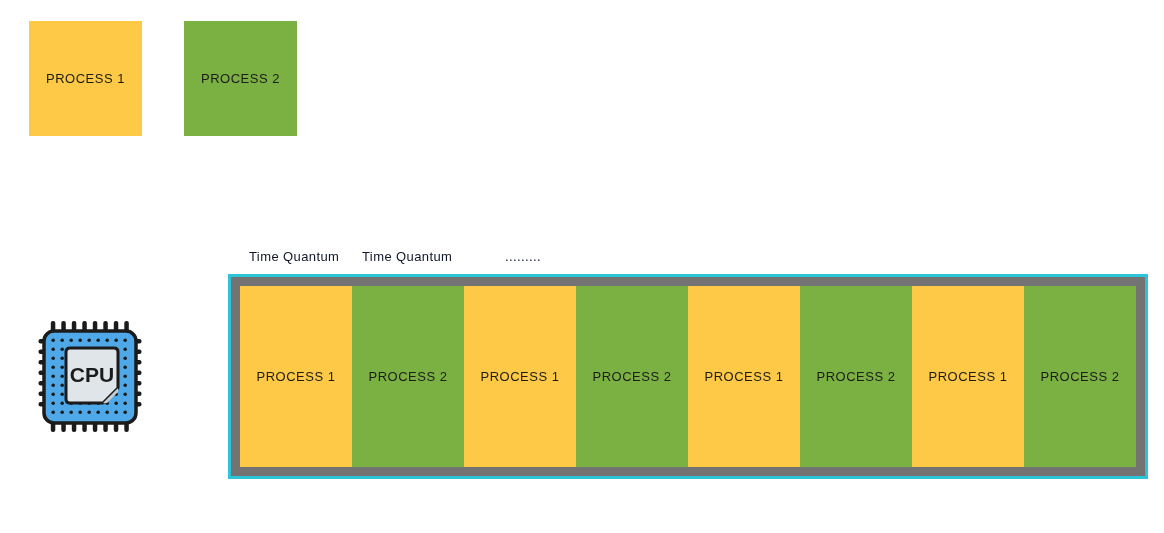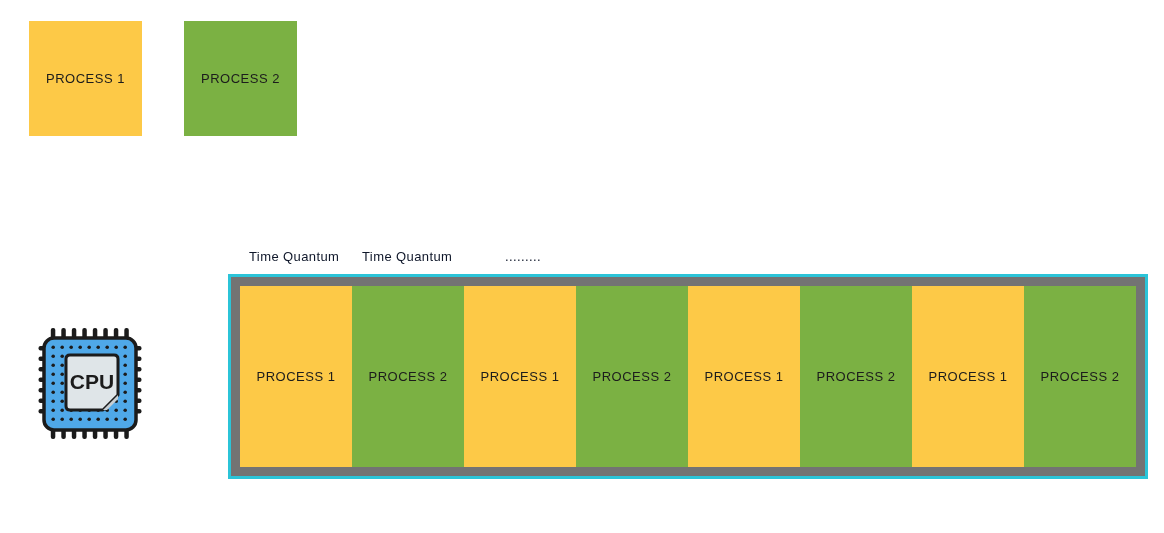--- a/index.html
+++ b/index.html
@@ -15,21 +15,21 @@
   .legend-box{
     position:absolute;
     width:113px;height:115px;
     display:flex;align-items:center;justify-content:center;
     font-size:13px;letter-spacing:.5px;color:#1c1c1c;
   }
   .legend-p1{left:29px;top:21px;background:#FDC947;}
   .legend-p2{left:184px;top:21px;background:#7BB143;}
 
   
-  .cpu-wrap{position:absolute;left:38px;top:325px;width:104px;height:117px;}
+  .cpu-wrap{position:absolute;left:38px;top:318px;width:104px;height:117px;}
 
   
   .tq-label{
     position:absolute;top:249px;
     font-size:13px;letter-spacing:.4px;
     color:#0f172a;white-space:nowrap;
   }
   .tq1{left:249px;}
   .tq2{left:362px;}
   .tq-dots{left:505px;}

